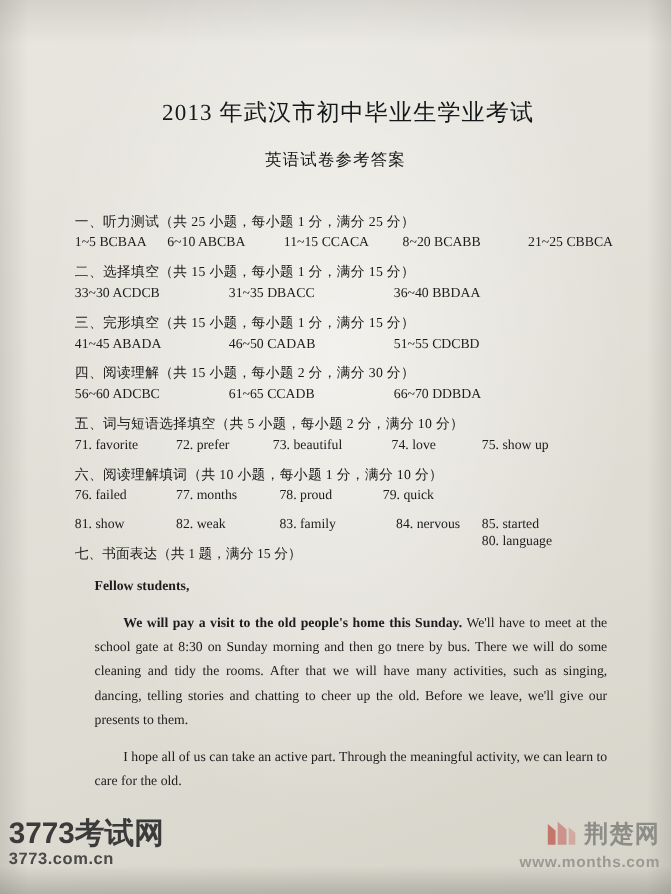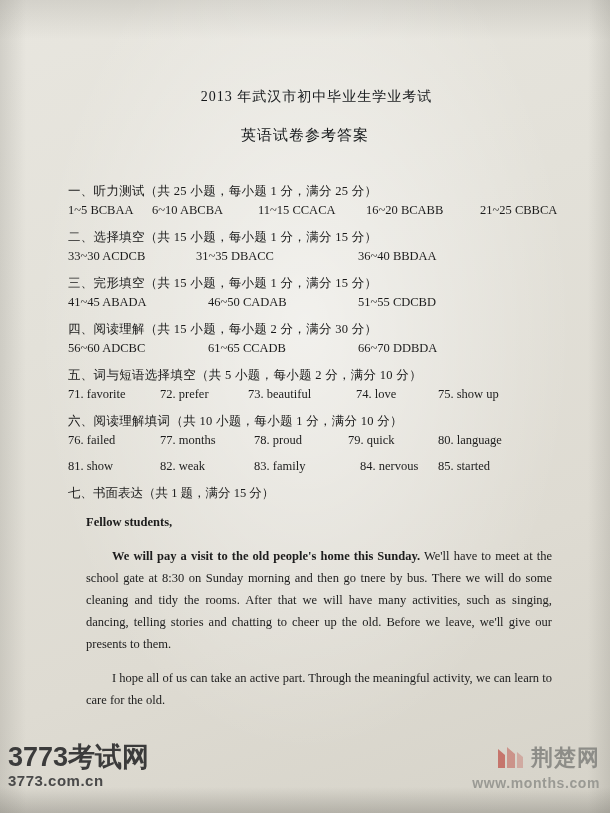--- a/index.html
+++ b/index.html
@@ -40,21 +40,21 @@
     box-sizing: border-box;
     padding: 0;
     color: #1c1c1c;
   }
 
   .title-block {
     text-align: center;
     margin-top: 88px;
   }
   .title-line1 {
-    font-size: 14px;
+    font-size: 21px;
     letter-spacing: 1px;
     color: #15181a;
     padding-left: 23px;
   }
   .title-line2 {
     font-size: 15px;
     letter-spacing: 1px;
     margin-top: 20px;
     color: #15181a;
   }
@@ -193,30 +193,30 @@
     </div>
 
     <div class="body-area">
 
       <div class="section">
         <div class="section-head">一、听力测试（共 25 小题，每小题 1 分，满分 25 分）</div>
         <div class="answers-row">
           <span class="ans" style="left:0px;">1~5 BCBAA</span>
           <span class="ans" style="left:84px;">6~10 ABCBA</span>
           <span class="ans" style="left:190px;">11~15 CCACA</span>
-          <span class="ans" style="left:298px;">16~20 BCABB</span>
+          <span class="ans" style="left:298px;">8~20 BCABB</span>
           <span class="ans" style="left:412px;">21~25 CBBCA</span>
         </div>
       </div>
 
       <div class="section">
         <div class="section-head">二、选择填空（共 15 小题，每小题 1 分，满分 15 分）</div>
         <div class="answers-row">
           <span class="ans" style="left:0px;">33~30 ACDCB</span>
-          <span class="ans" style="left:128px;">31~35 DBACC</span>
+          <span class="ans" style="left:140px;">31~35 DBACC</span>
           <span class="ans" style="left:290px;">36~40 BBDAA</span>
         </div>
       </div>
 
       <div class="section">
         <div class="section-head">三、完形填空（共 15 小题，每小题 1 分，满分 15 分）</div>
         <div class="answers-row">
           <span class="ans" style="left:0px;">41~45 ABADA</span>
           <span class="ans" style="left:140px;">46~50 CADAB</span>
           <span class="ans" style="left:290px;">51~55 CDCBD</span>
@@ -243,21 +243,21 @@
         </div>
       </div>
 
       <div class="section">
         <div class="section-head">六、阅读理解填词（共 10 小题，每小题 1 分，满分 10 分）</div>
         <div class="answers-row">
           <span class="ans" style="left:0px;">76. failed</span>
           <span class="ans" style="left:92px;">77. months</span>
           <span class="ans" style="left:186px;">78. proud</span>
           <span class="ans" style="left:280px;">79. quick</span>
-          <span class="ans" style="left:370px;">80. language</span>
+          <span class="ans" style="left:370px;margin-top:41px;">80. language</span>
         </div>
         <div class="answers-row">
           <span class="ans" style="left:0px;">81. show</span>
           <span class="ans" style="left:92px;">82. weak</span>
           <span class="ans" style="left:186px;">83. family</span>
           <span class="ans" style="left:280px;margin-left:12px;">84. nervous</span>
           <span class="ans" style="left:370px;">85. started</span>
         </div>
       </div>
 

